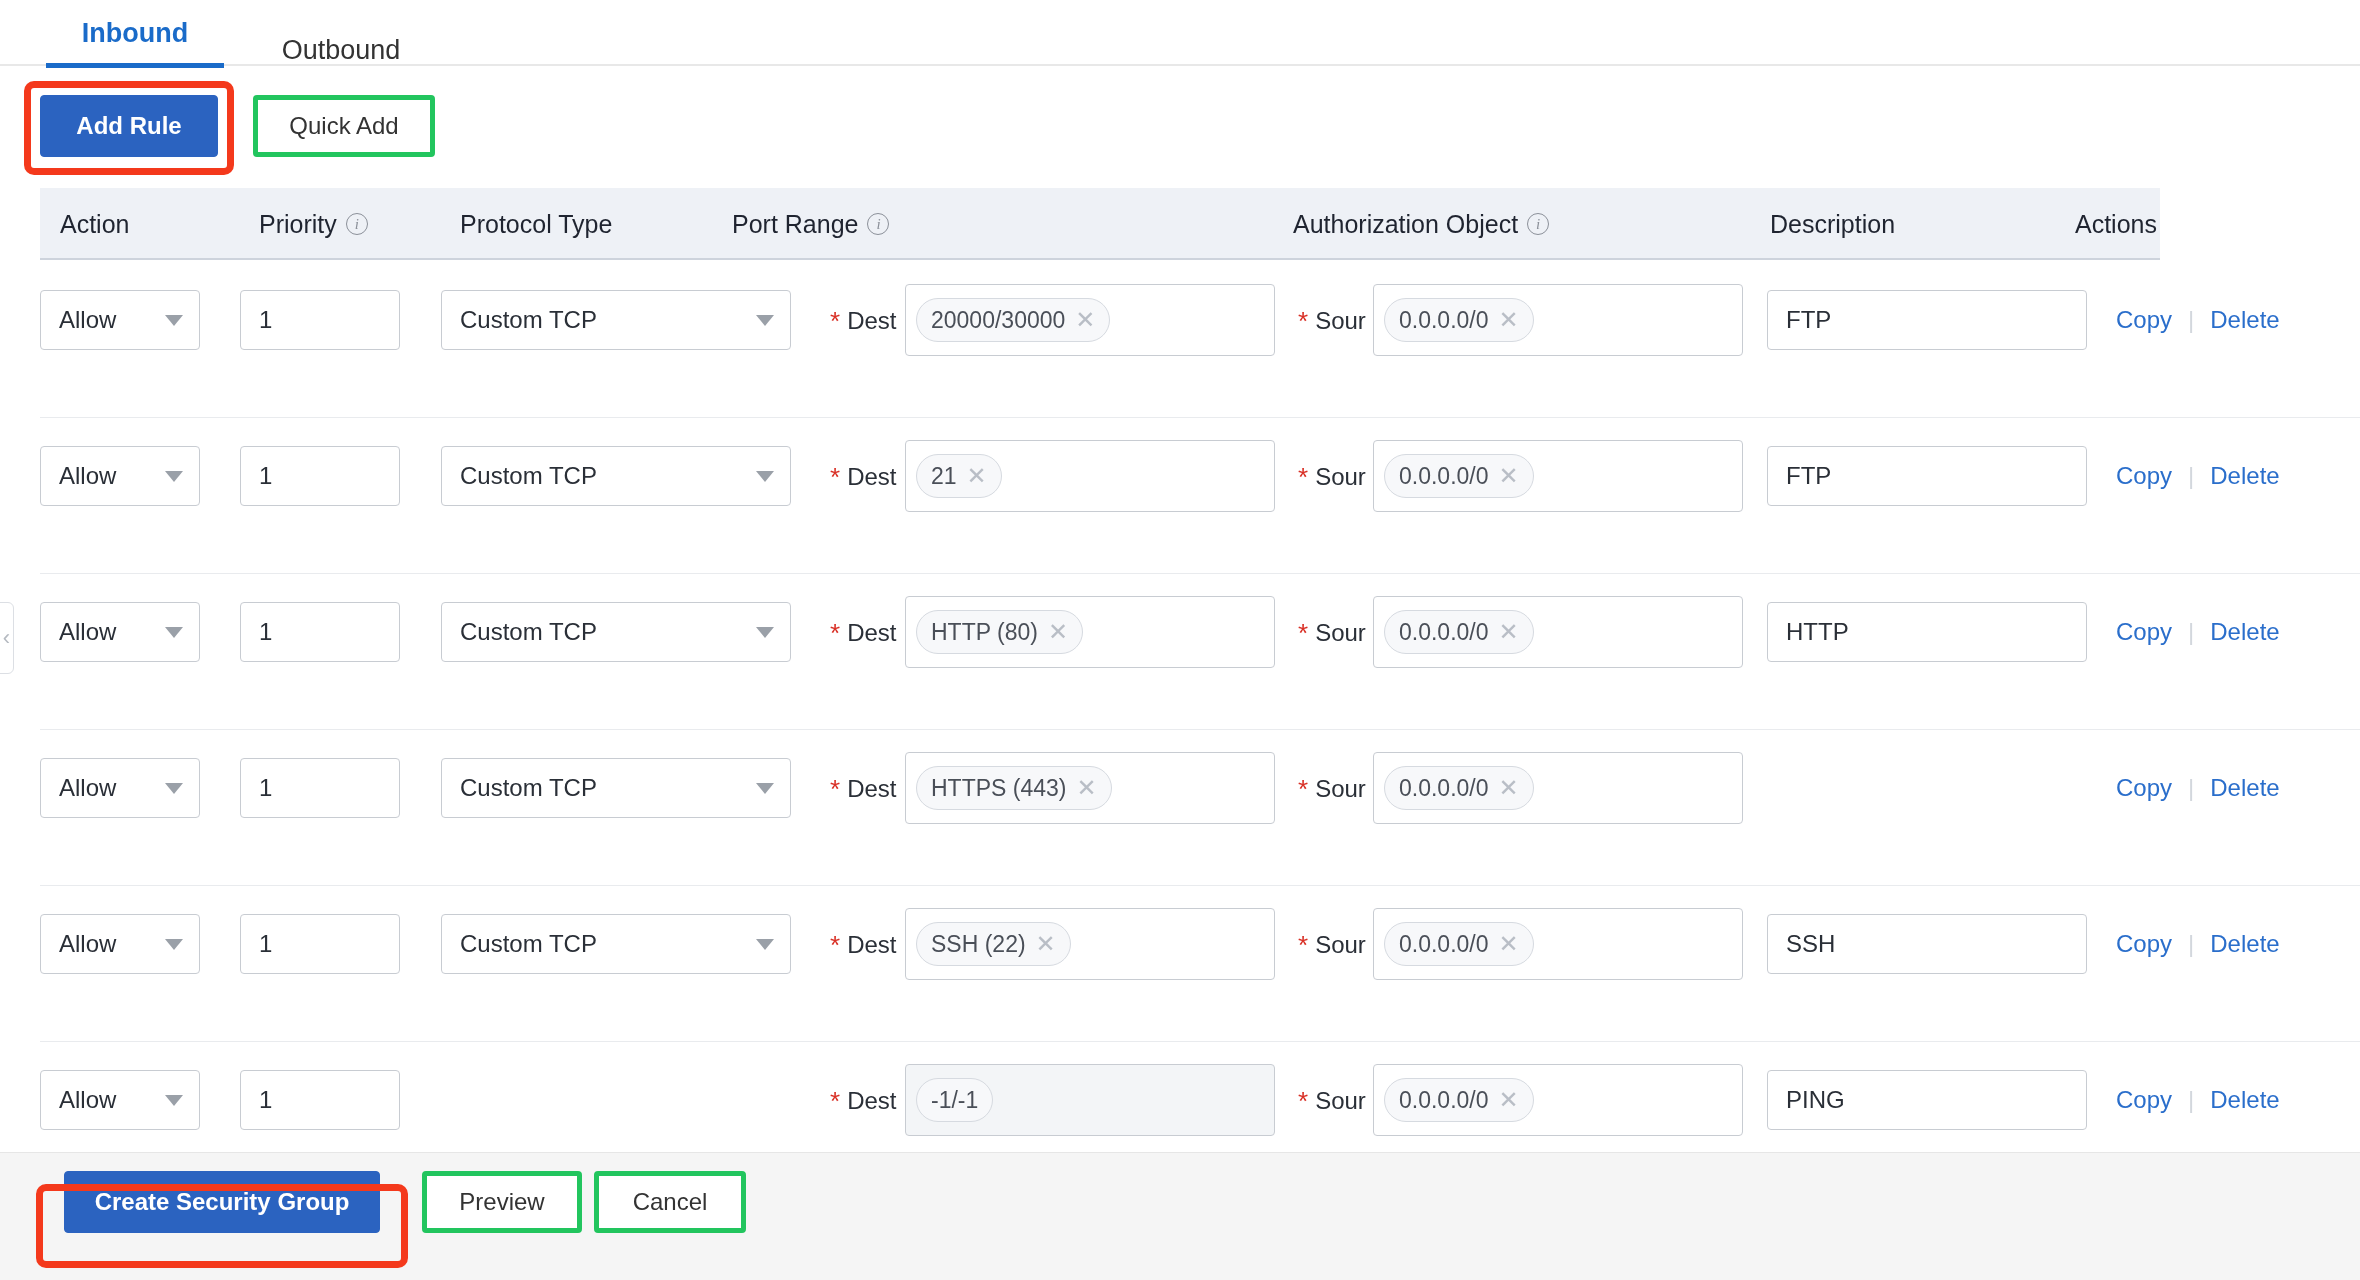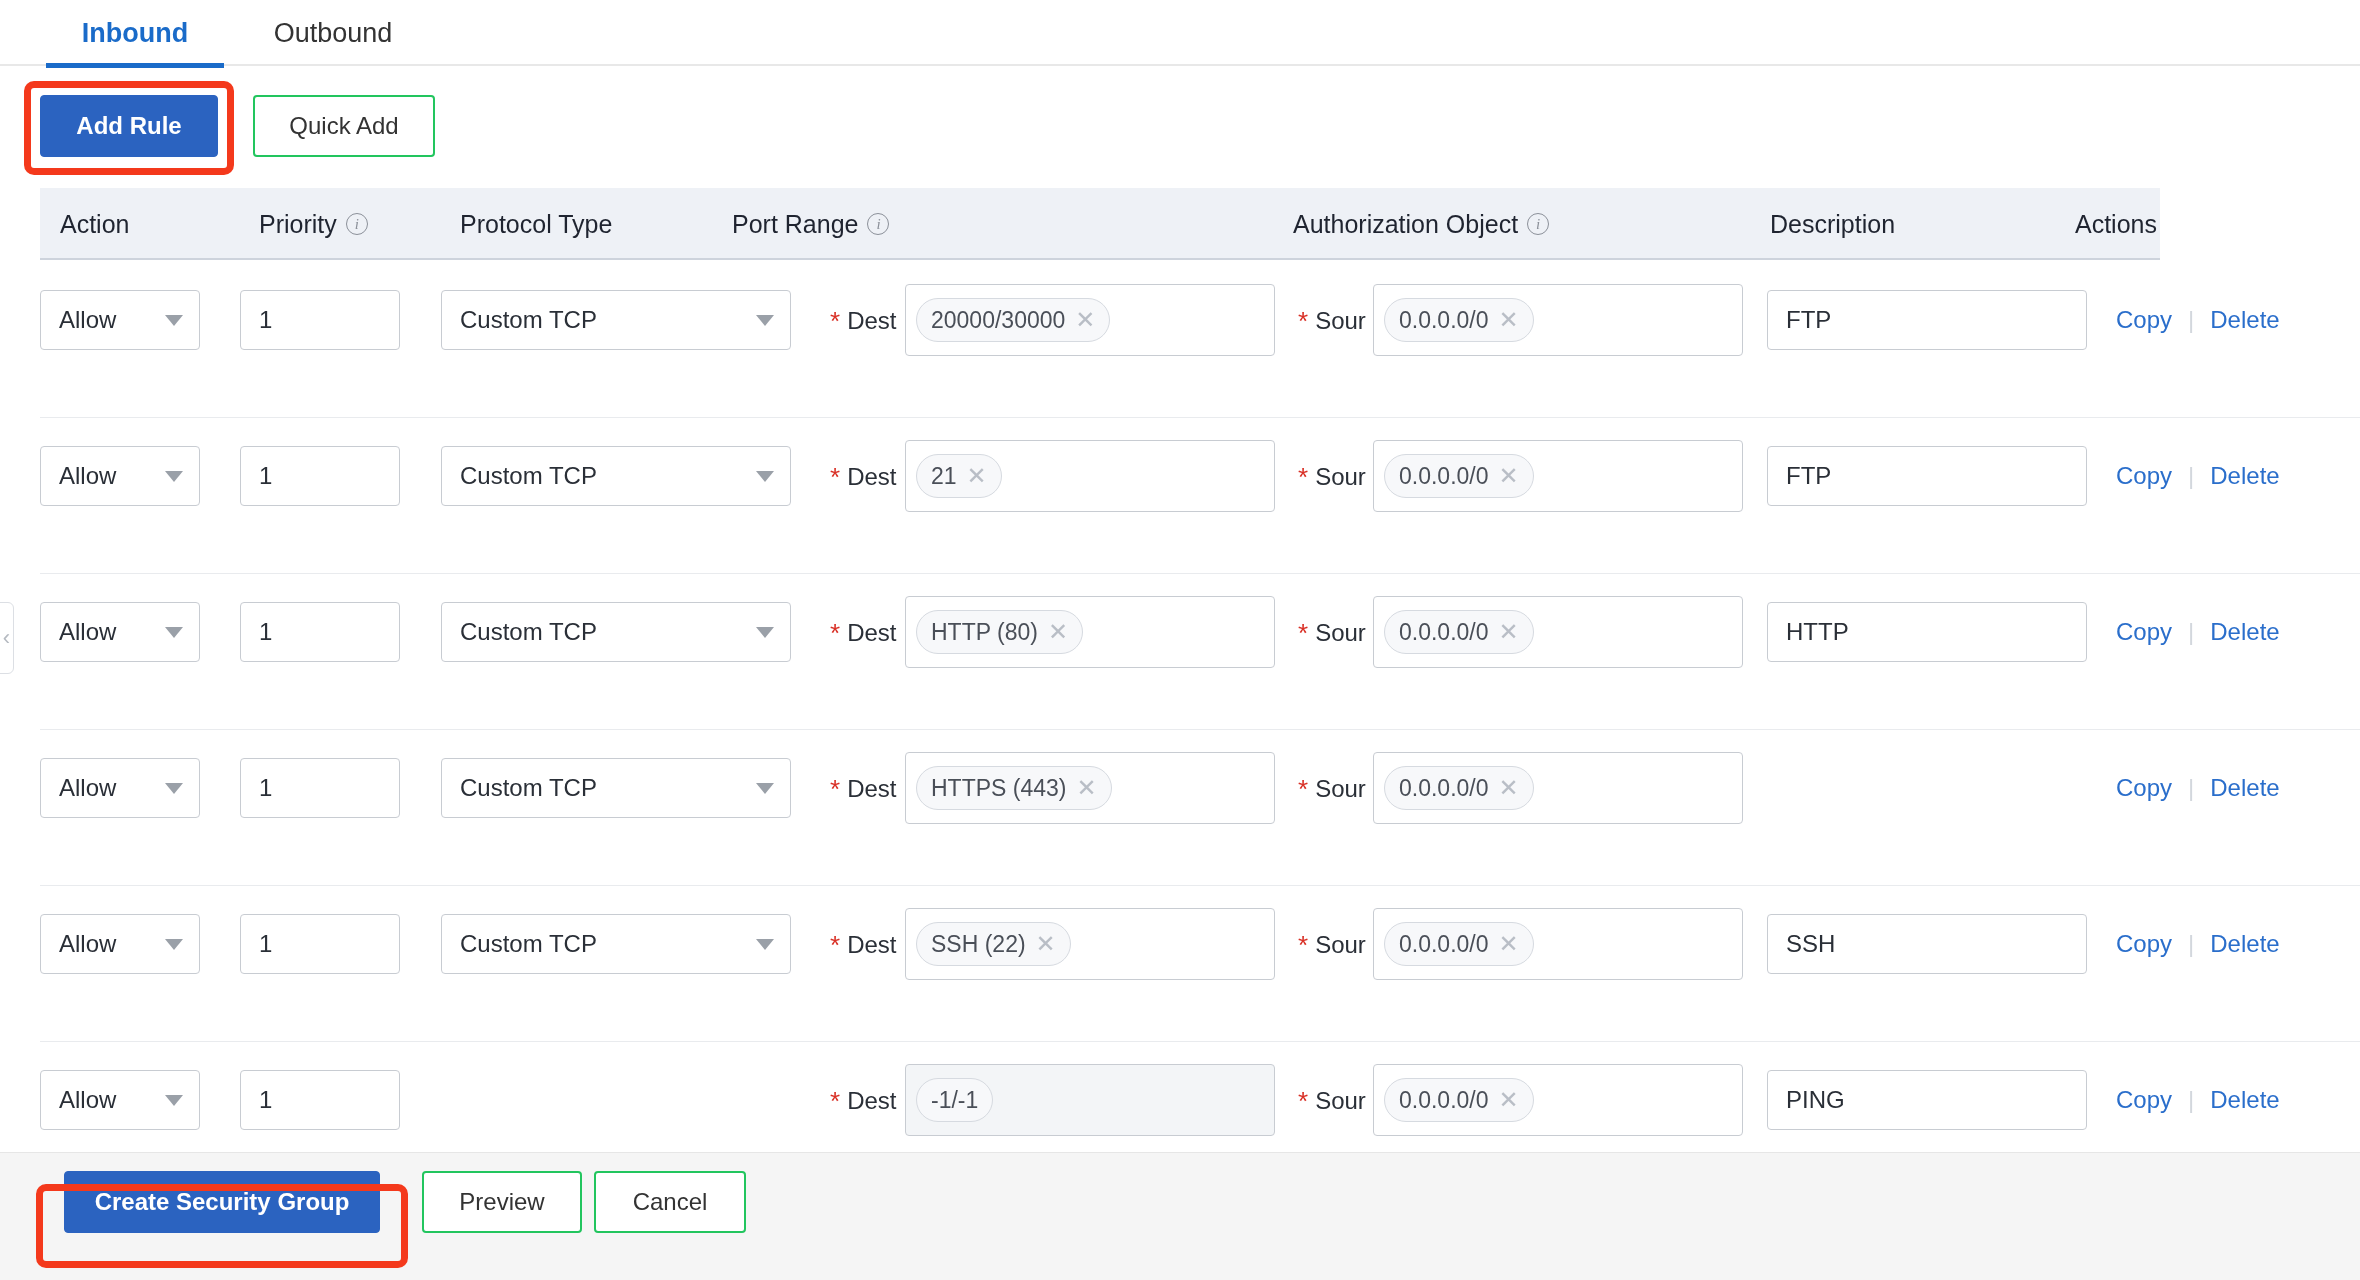--- a/index.html
+++ b/index.html
@@ -23,32 +23,32 @@
     display: flex; align-items: center; justify-content: center;
     font-size: 27px; color: #333; cursor: pointer;
     padding: 0 4px;
   }
   .tab.active { color: #1a6bc9; font-weight: bold; }
   .tab-underline {
     position: absolute; bottom: -2px; left: 0; width: 100%; height: 5px;
     background: #1a6bc9;
   }
   #tab-inbound { left: 46px; width: 178px; }
-  #tab-outbound { left: 248px; width: 170px; }
+  #tab-outbound { left: 256px; width: 170px; align-items: flex-end; }
 
   
   .btnrow { position: absolute; left: 0; top: 85px; width: 2360px; height: 80px; }
   .btn {
     position: absolute;
     display: flex; align-items: center; justify-content: center;
     font-size: 24px; border-radius: 4px; cursor: pointer;
     white-space: nowrap;
   }
   .btn-primary { background: #2b63c0; color: #fff; border: 1px solid #2b63c0; font-weight: bold; }
-  .btn-default { background: #fff; color: #333; border: 2px solid #22c55e; }
+  .btn-default { background: #fff; color: #333; border: 5px solid #22c55e; }
 
   #add-rule-btn { left: 40px; top: 10px; width: 178px; height: 62px; }
   #quick-add-btn { left: 253px; top: 10px; width: 182px; height: 62px; }
 
   .redbox {
     position: absolute; border: 7px solid #f4391c; border-radius: 10px;
     pointer-events: none;
   }
   #redbox-add-rule { left: 24px; top: -4px; width: 210px; height: 94px; }
   #redbox-create { left: 36px; top: 1184px; width: 372px; height: 84px; }

